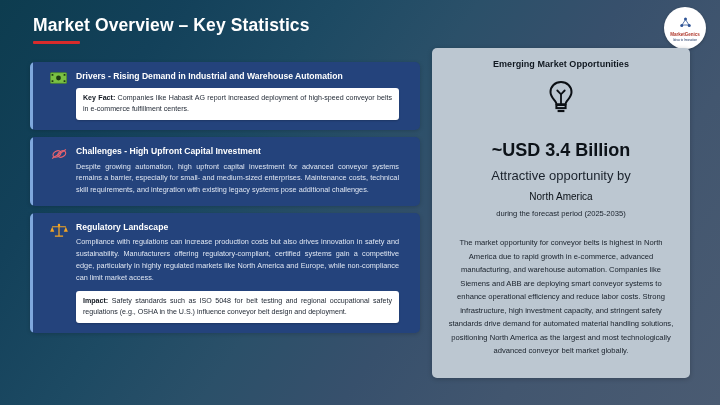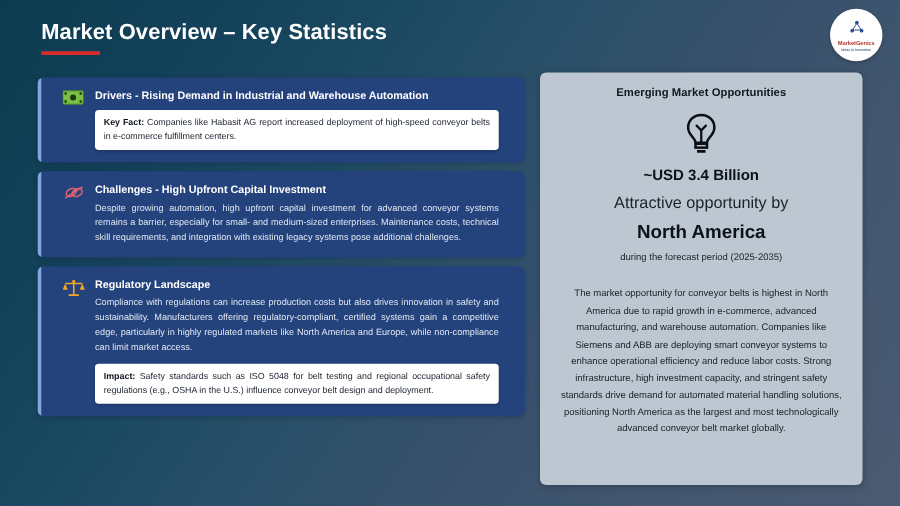--- a/index.html
+++ b/index.html
@@ -138,56 +138,56 @@
     line-height: 1.55;
     text-align: justify;
     box-shadow: 0 1px 2px rgba(0,0,0,0.2);
   }
   .callout b { font-weight: bold; color: #10161f; }
 
   
   .right-panel {
     position: absolute;
     left: 432px;
-    top: 58px;
+    top: 48px;
     width: 258px;
     height: 330px;
     background: #bcc7d1;
     border-radius: 5px;
     padding: 11px 14px 10px 14px;
     box-shadow: 0 1px 5px rgba(0,0,0,0.22);
     display: flex;
     flex-direction: column;
     align-items: center;
   }
   .rp-title {
     font-size: 9px;
     font-weight: bold;
     color: #101820;
     text-align: center;
     letter-spacing: 0.05px;
   }
   .rp-bulb { margin-top: 11px; }
   .rp-value {
-    margin-top: 4px;
-    font-size: 12px;
+    margin-top: 22px;
+    font-size: 18px;
     font-weight: bold;
     color: #0c1218;
     text-align: center;
   }
   .rp-sub {
     margin-top: 7px;
     font-size: 13px;
     color: #1a222c;
     text-align: left;
   }
   .rp-region {
     margin-top: 8px;
-    font-size: 15px;
-    font-weight: bold;
+    font-size: 10px;
+    font-weight: normal;
     color: #0c1218;
     text-align: center;
   }
   .rp-period {
     margin-top: 7px;
     font-size: 7.6px;
     color: #1a222c;
     text-align: center;
   }
   .rp-para {

